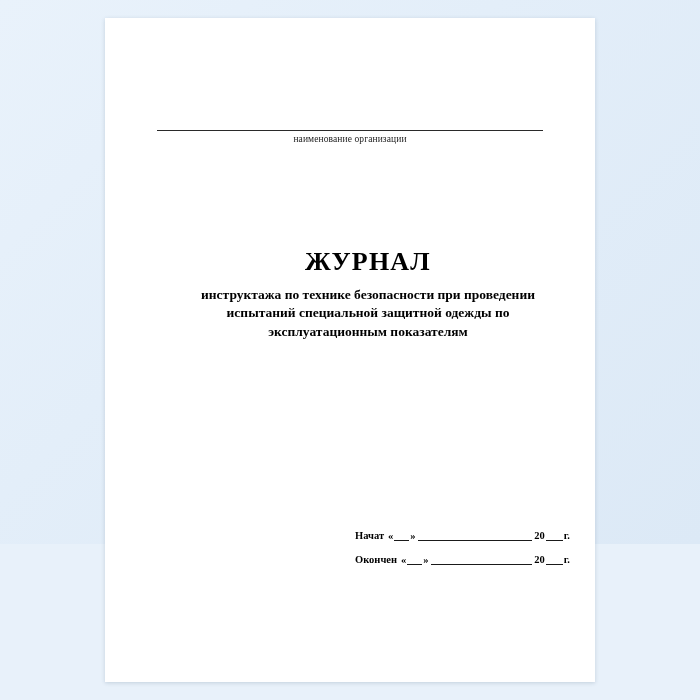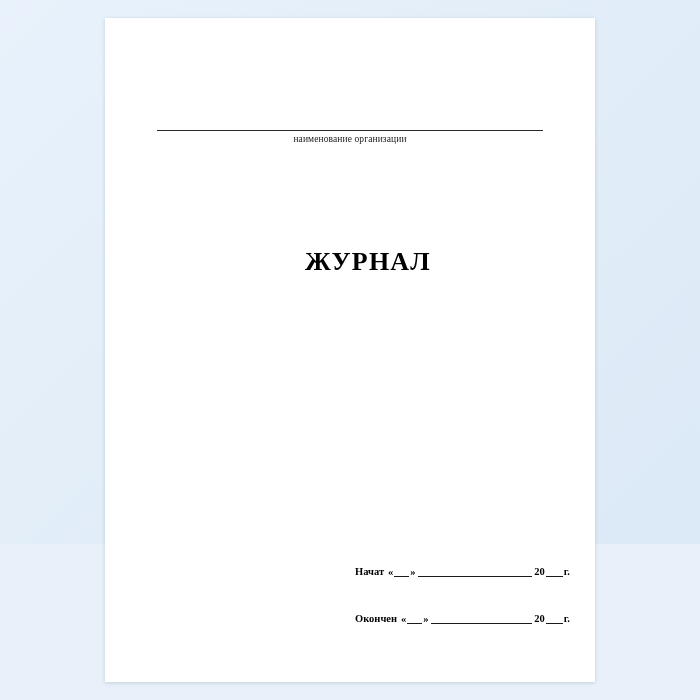--- a/index.html
+++ b/index.html
@@ -75,21 +75,20 @@
     width: 215px;
     font-size: 10.5px;
     font-weight: bold;
     color: #000;
   }
   .footer-row {
     display: flex;
     align-items: center;
     white-space: nowrap;
     margin-bottom: 13px;
-    margin-top: 36px;
   }
   .footer-label {
     padding-right: 4px;
   }
   .quote-gap {
     display: inline-block;
     border-bottom: 1px solid #1a1a1a;
     width: 15px;
     margin: 0 1px;
     height: 9px;
@@ -114,20 +113,25 @@
 <div class="canvas">
   <div class="page">
 
     <div class="org-line-wrap">
       <div class="org-rule"></div>
       <div class="org-caption">наименование организации</div>
     </div>
 
     <div class="title-block">
       <div class="doc-title">ЖУРНАЛ</div>
+      <div class="doc-subtitle">
+        <div>инструктажа по технике безопасности при проведении</div>
+        <div>испытаний специальной защитной одежды по</div>
+        <div>эксплуатационным показателям</div>
+      </div>
     </div>
 
     <div class="footer-block">
 
       <div class="footer-row">
         <span class="footer-label">Начат</span>
         <span>«</span>
         <span class="quote-gap"></span>
         <span>»</span>
         <span class="long-gap"></span>

